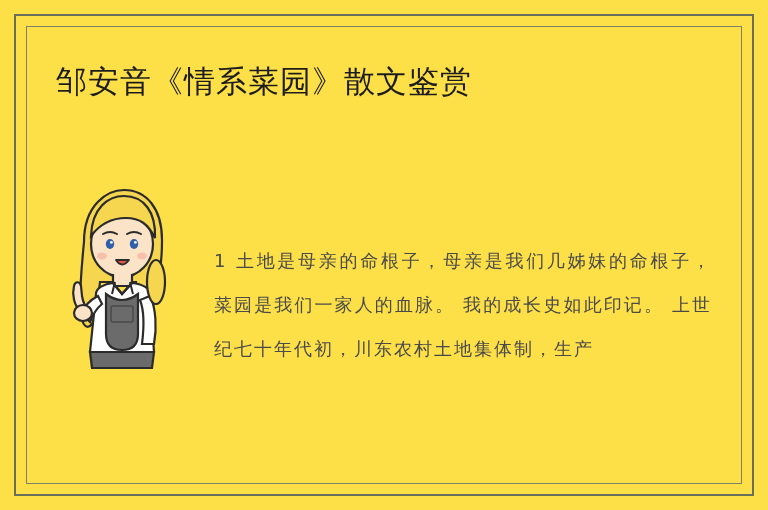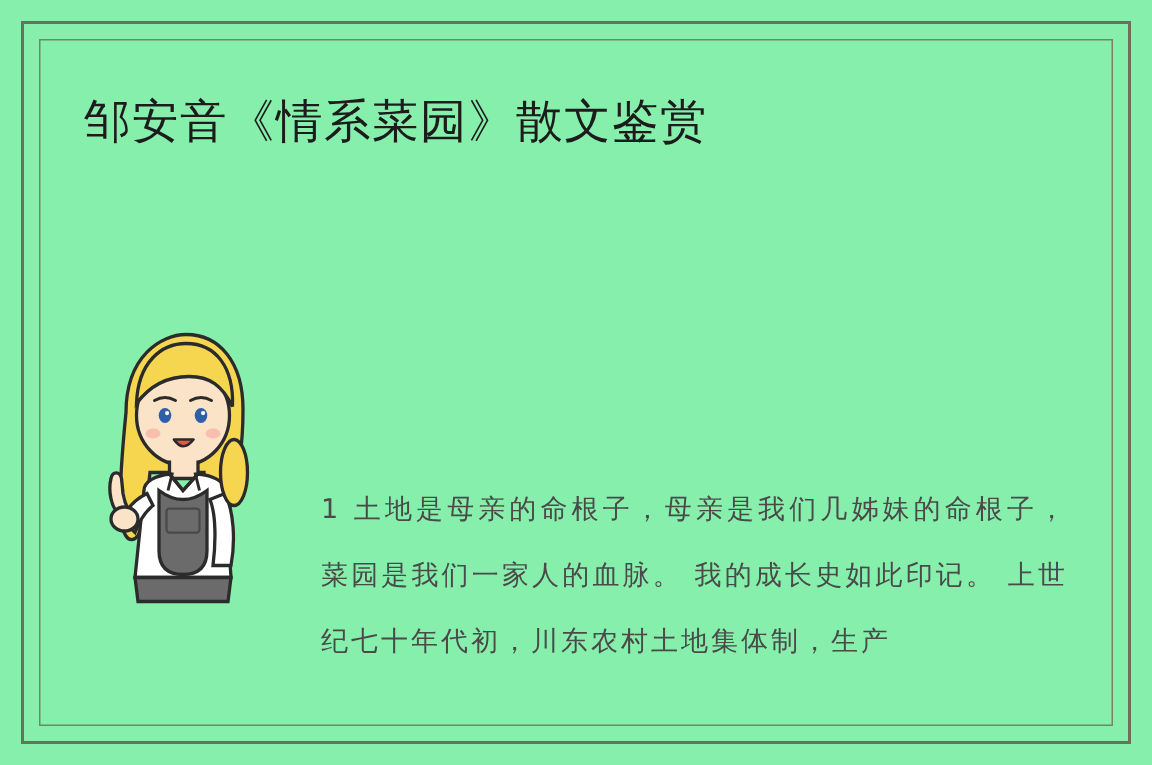--- a/index.html
+++ b/index.html
@@ -10,21 +10,21 @@
     width: 768px;
     height: 510px;
     background: #f7f3e8;
     font-family: "Liberation Sans", sans-serif;
     overflow: hidden;
   }
   .page {
     position: relative;
     width: 768px;
     height: 510px;
-    background: #86efac;
+    background: #fde047;
     box-sizing: border-box;
   }
   
   .frame-outer {
     position: absolute;
     left: 14px;
     top: 14px;
     right: 14px;
     bottom: 14px;
     border: 2px solid #6b6f5a;
@@ -51,21 +51,21 @@
     letter-spacing: 1px;
     white-space: nowrap;
   }
   .content {
     position: absolute;
     left: 56px;
     top: 140px;
     right: 56px;
     bottom: 60px;
     display: flex;
-    align-items: flex-end;
+    align-items: center;
   }
   .illustration {
     width: 130px;
     flex: 0 0 130px;
     margin-top: 8px;
   }
   .body-text {
     flex: 1;
     margin-left: 28px;
     margin-top: 20px;

